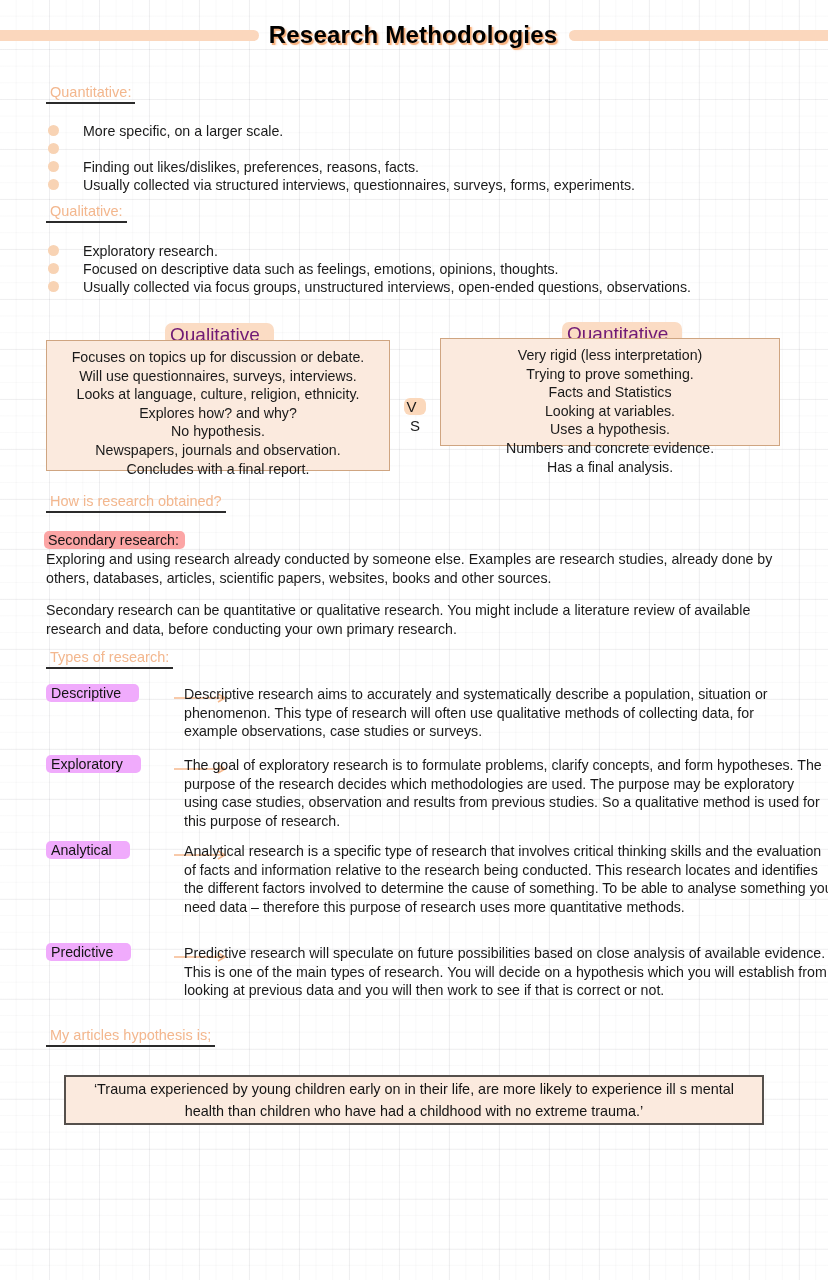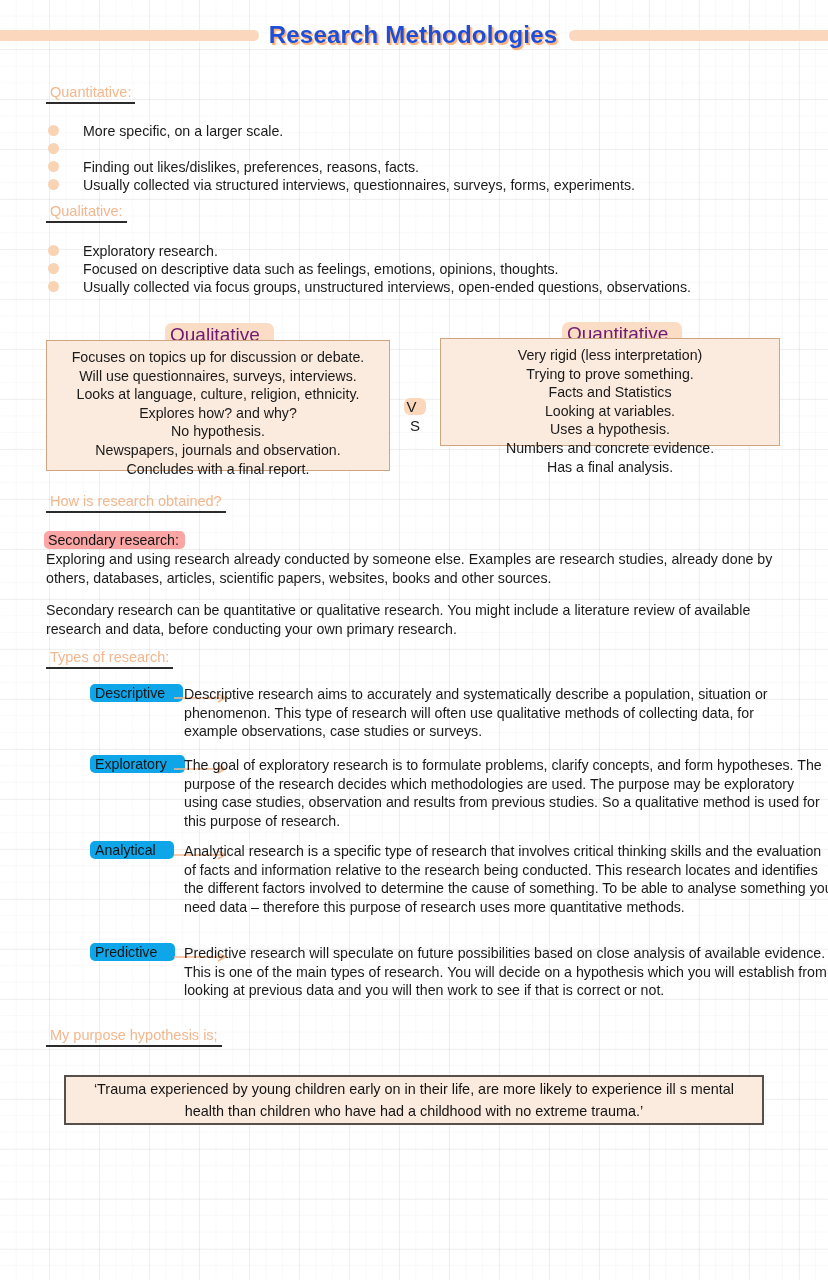--- a/index.html
+++ b/index.html
@@ -37,21 +37,21 @@
     background: #fbd7bd;
     border-radius: 6px;
   }
   .title-rule.left  { margin-right: 10px; margin-left: -8px; }
   .title-rule.right { margin-left: 12px;  margin-right: -8px; }
   .doc-title {
     flex: 0 0 auto;
     font-size: 24px;
     font-weight: bold;
     letter-spacing: 0.2px;
-    color: #1d4ed8;
+    color: #000000;
     white-space: nowrap;
     text-shadow: 1.5px 1.5px 0 rgba(246,168,113,0.85),
                  2.5px 2px 2px rgba(246,168,113,0.45);
   }
 
   
   .uhead {
     position: absolute;
     font-size: 14.5px;
     color: #f3b78e;
@@ -135,24 +135,23 @@
   }
 
   
   .type-row { position: absolute; }
   .type-tag {
     position: absolute;
     left: 0; top: 0;
     font-size: 14.2px;
     color: #141414;
     white-space: nowrap;
-    background: #0ea5e9;
+    background: #f0abfc;
     border-radius: 5px;
     padding: 1px 18px 1px 5px;
-    margin-left: 44px;
   }
   .type-arrow {
     position: absolute;
     top: 9px;
     height: 10px;
     display: block;
   }
   .type-body {
     position: absolute;
     font-size: 14.2px;
@@ -292,19 +291,19 @@
 
   <div class="type-row" style="left:46px; top:943px; width:738px;">
     <span class="type-tag">Predictive</span>
     <svg class="type-arrow" style="left:128px;" width="56" height="10" viewBox="0 0 56 10">
       <line x1="0" y1="5" x2="50" y2="5" stroke="#f6b98e" stroke-width="1.6"></line>
       <polyline points="44,1 51,5 44,9" fill="none" stroke="#f6b98e" stroke-width="1.6"></polyline>
     </svg>
     <div class="type-body" style="left:138px; top:1px; width:660px;">Predictive research will speculate on future possibilities based on close analysis of available evidence. This is one of the main types of research. You will decide on a hypothesis which you will establish from looking at previous data and you will then work to see if that is correct or not.</div>
   </div>
 
-  <div class="uhead" style="left:46px; top:1027px;">My purpose hypothesis is;</div>
+  <div class="uhead" style="left:46px; top:1027px;">My articles hypothesis is;</div>
 
   <div class="hyp-box" style="left:64px; top:1075px; width:700px; height:50px;">
     <span>‘Trauma experienced by young children early on in their life, are more likely to experience ill s mental health than children who have had a childhood with no extreme trauma.’</span>
   </div>
 
 </div>
 
 </body></html>

